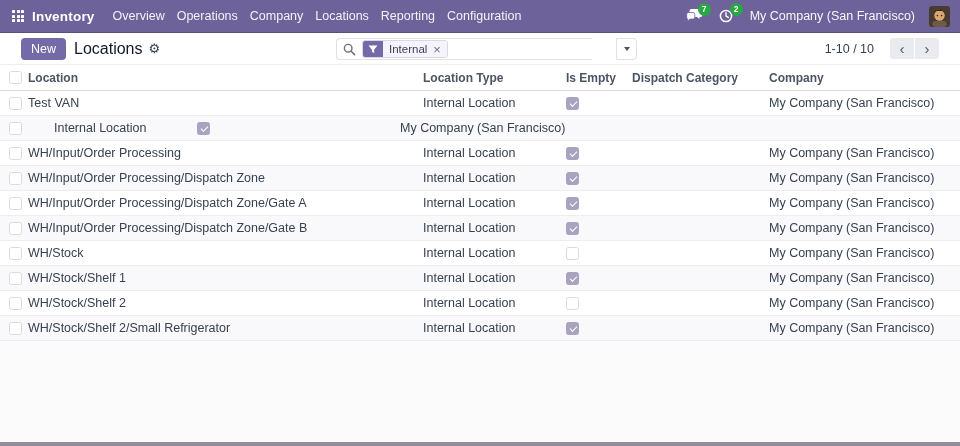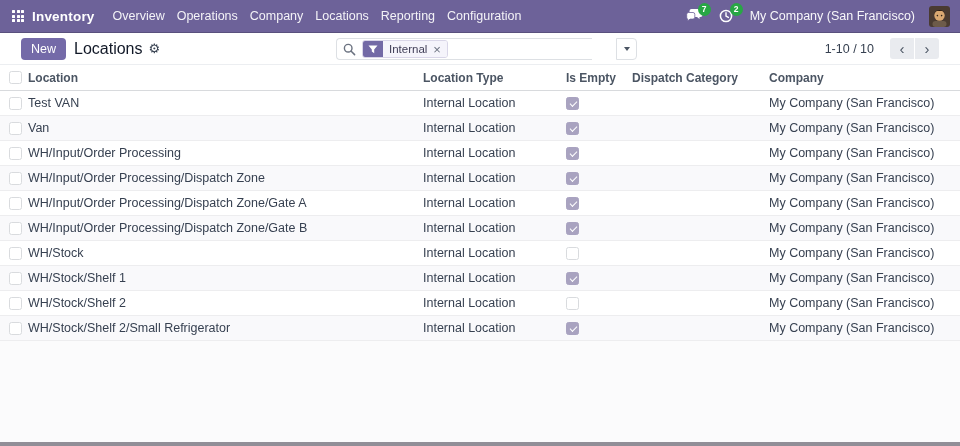--- a/index.html
+++ b/index.html
@@ -269,21 +269,20 @@
       <span class="cb empty-cb checked"></span>
     </div>
     <div class="cell col-storage"></div>
     <div class="cell col-company">My Company (San Francisco)</div>
   </div>
 
   <div class="trow striped">
     <div class="cell col-select">
       <span class="cb row-cb"></span>
     </div>
-    <div class="cell col-location">Van</div>
     <div class="cell col-type">Internal Location</div>
     <div class="cell col-empty">
       <span class="cb empty-cb checked"></span>
     </div>
     <div class="cell col-storage"></div>
     <div class="cell col-company">My Company (San Francisco)</div>
   </div>
 
   <div class="trow">
     <div class="cell col-select">

